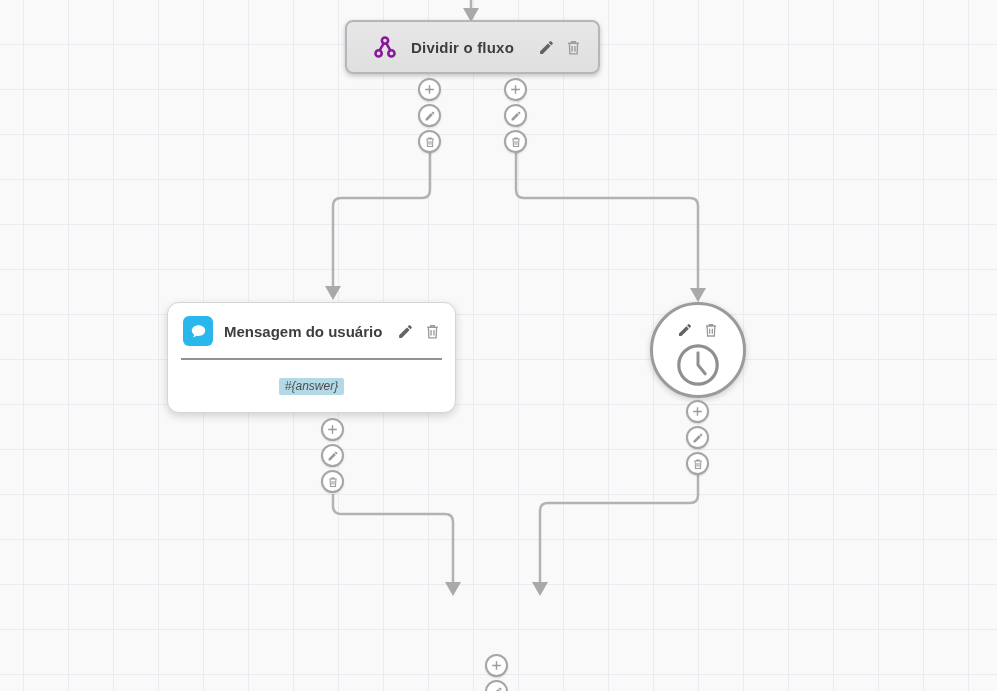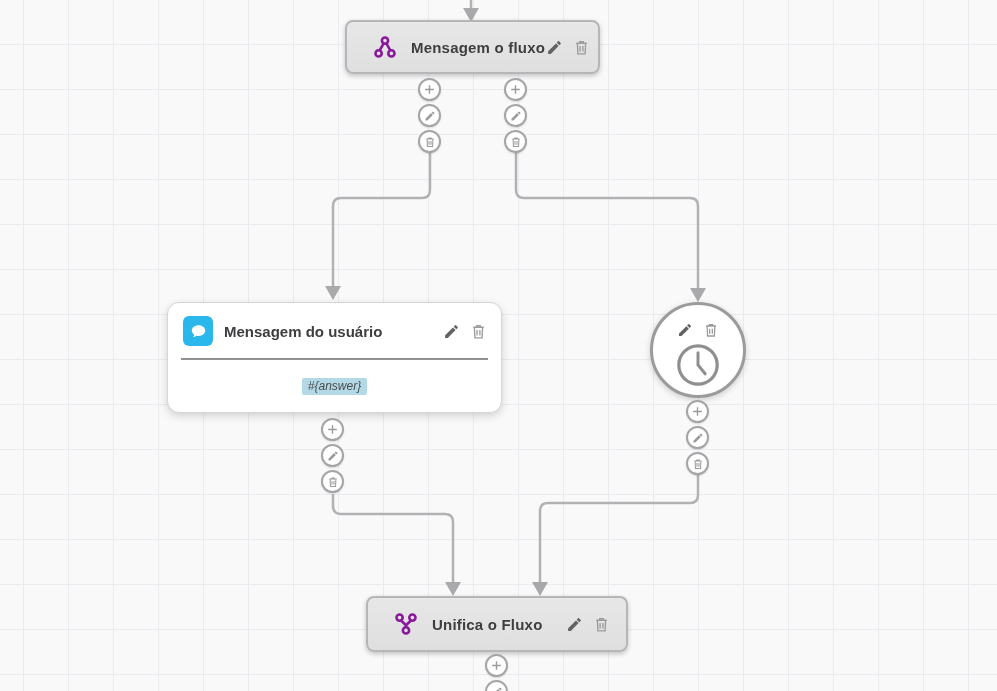--- a/index.html
+++ b/index.html
@@ -134,21 +134,21 @@
     <span class="act" style="width:24px;height:24px;">
       <svg width="24" height="24" viewBox="0 0 24 24">
         <g stroke="#8a189b" stroke-width="2.6" fill="none">
           <path d="M10.8,8.2 L6.8,15.2 M13.2,8.2 L17.2,15.2"></path>
           <circle cx="12" cy="5.6" r="3.1"></circle>
           <circle cx="5.6" cy="18.4" r="3.1"></circle>
           <circle cx="18.4" cy="18.4" r="3.1"></circle>
         </g>
       </svg>
     </span>
-    <span class="title">Mensagem o fluxo</span>
+    <span class="title">Dividir o fluxo</span>
     <span class="node-actions">
       <span class="act ic-dark">
         <svg width="17" height="17" viewBox="0 0 24 24" fill="currentColor">
           <path d="M3 17.25V21h3.75L17.81 9.94l-3.75-3.75L3 17.25zM20.71 7.04a1 1 0 0 0 0-1.41l-2.34-2.34a1 1 0 0 0-1.41 0l-1.83 1.83 3.75 3.75 1.83-1.83z"></path>
         </svg>
       </span>
       <span class="act ic-gray">
         <svg width="17" height="17" viewBox="0 0 24 24" fill="none" stroke="currentColor" stroke-width="1.9">
           <path d="M4.5 6h15 M9.5 6V3.8h5V6 M6.2 6l.7 15h10.2l.7-15 M10 10v7.5 M14 10v7.5"></path>
         </svg>
@@ -184,21 +184,21 @@
           <path d="M3 17.25V21h3.75L17.81 9.94l-3.75-3.75L3 17.25zM20.71 7.04a1 1 0 0 0 0-1.41l-2.34-2.34a1 1 0 0 0-1.41 0l-1.83 1.83 3.75 3.75 1.83-1.83z"></path>
         </svg>
     </span>
     <span class="cbtn ic-gray">
       <svg width="12" height="12" viewBox="0 0 24 24" fill="none" stroke="currentColor" stroke-width="2.1">
           <path d="M4.5 6h15 M9.5 6V3.8h5V6 M6.2 6l.7 15h10.2l.7-15 M10 10v7.5 M14 10v7.5"></path>
         </svg>
     </span>
   </div>
 
-  <div class="card" style="left:167px; top:302px; width:335px; height:111px;">
+  <div class="card" style="left:167px; top:302px; width:289px; height:111px;">
     <div class="card-header">
       <span class="app-icon">
         <svg width="19" height="19" viewBox="0 0 24 24" fill="#ffffff">
           <path d="M12 4c-4.7 0-8.5 3-8.5 6.8 0 2.1 1.2 4 3 5.2-.1 1-.6 2.4-1.6 3.2 1.8-.2 3.4-1 4.4-1.8.9.2 1.8.3 2.7.3 4.7 0 8.5-3 8.5-6.9C20.5 7 16.7 4 12 4z"></path>
         </svg>
       </span>
       <span class="title">Mensagem do usuário</span>
       <span class="node-actions">
         <span class="act ic-dark">
           <svg width="17" height="17" viewBox="0 0 24 24" fill="currentColor">
@@ -268,45 +268,20 @@
           <path d="M3 17.25V21h3.75L17.81 9.94l-3.75-3.75L3 17.25zM20.71 7.04a1 1 0 0 0 0-1.41l-2.34-2.34a1 1 0 0 0-1.41 0l-1.83 1.83 3.75 3.75 1.83-1.83z"></path>
         </svg>
     </span>
     <span class="cbtn ic-gray">
       <svg width="12" height="12" viewBox="0 0 24 24" fill="none" stroke="currentColor" stroke-width="2.1">
           <path d="M4.5 6h15 M9.5 6V3.8h5V6 M6.2 6l.7 15h10.2l.7-15 M10 10v7.5 M14 10v7.5"></path>
         </svg>
     </span>
   </div>
 
-  <div class="gray-node" style="left:366px; top:596px; width:262px; height:56px;">
-    <span class="act" style="width:24px;height:24px;">
-      <svg width="24" height="24" viewBox="0 0 24 24">
-        <g stroke="#8a189b" stroke-width="2.6" fill="none">
-          <path d="M6.8,8.2 L12,13.2 M17.2,8.2 L12,13.2 M12,13 V15.4"></path>
-          <circle cx="5.6" cy="5.6" r="3.1"></circle>
-          <circle cx="18.4" cy="5.6" r="3.1"></circle>
-          <circle cx="12" cy="18.4" r="3.1"></circle>
-        </g>
-      </svg>
-    </span>
-    <span class="title">Unifica o Fluxo</span>
-    <span class="node-actions">
-      <span class="act ic-dark">
-        <svg width="17" height="17" viewBox="0 0 24 24" fill="currentColor">
-          <path d="M3 17.25V21h3.75L17.81 9.94l-3.75-3.75L3 17.25zM20.71 7.04a1 1 0 0 0 0-1.41l-2.34-2.34a1 1 0 0 0-1.41 0l-1.83 1.83 3.75 3.75 1.83-1.83z"></path>
-        </svg>
-      </span>
-      <span class="act ic-gray">
-        <svg width="17" height="17" viewBox="0 0 24 24" fill="none" stroke="currentColor" stroke-width="1.9">
-          <path d="M4.5 6h15 M9.5 6V3.8h5V6 M6.2 6l.7 15h10.2l.7-15 M10 10v7.5 M14 10v7.5"></path>
-        </svg>
-      </span>
-    </span>
-  </div>
 
   <div class="stack" style="left:485px; top:654px;">
     <span class="cbtn ic-gray">
       <svg width="13" height="13" viewBox="0 0 24 24" fill="none" stroke="currentColor" stroke-width="2.6">
           <path d="M12 4v16 M4 12h16"></path>
         </svg>
     </span>
     <span class="cbtn ic-gray">
       <svg width="12" height="12" viewBox="0 0 24 24" fill="currentColor">
           <path d="M3 17.25V21h3.75L17.81 9.94l-3.75-3.75L3 17.25zM20.71 7.04a1 1 0 0 0 0-1.41l-2.34-2.34a1 1 0 0 0-1.41 0l-1.83 1.83 3.75 3.75 1.83-1.83z"></path>

